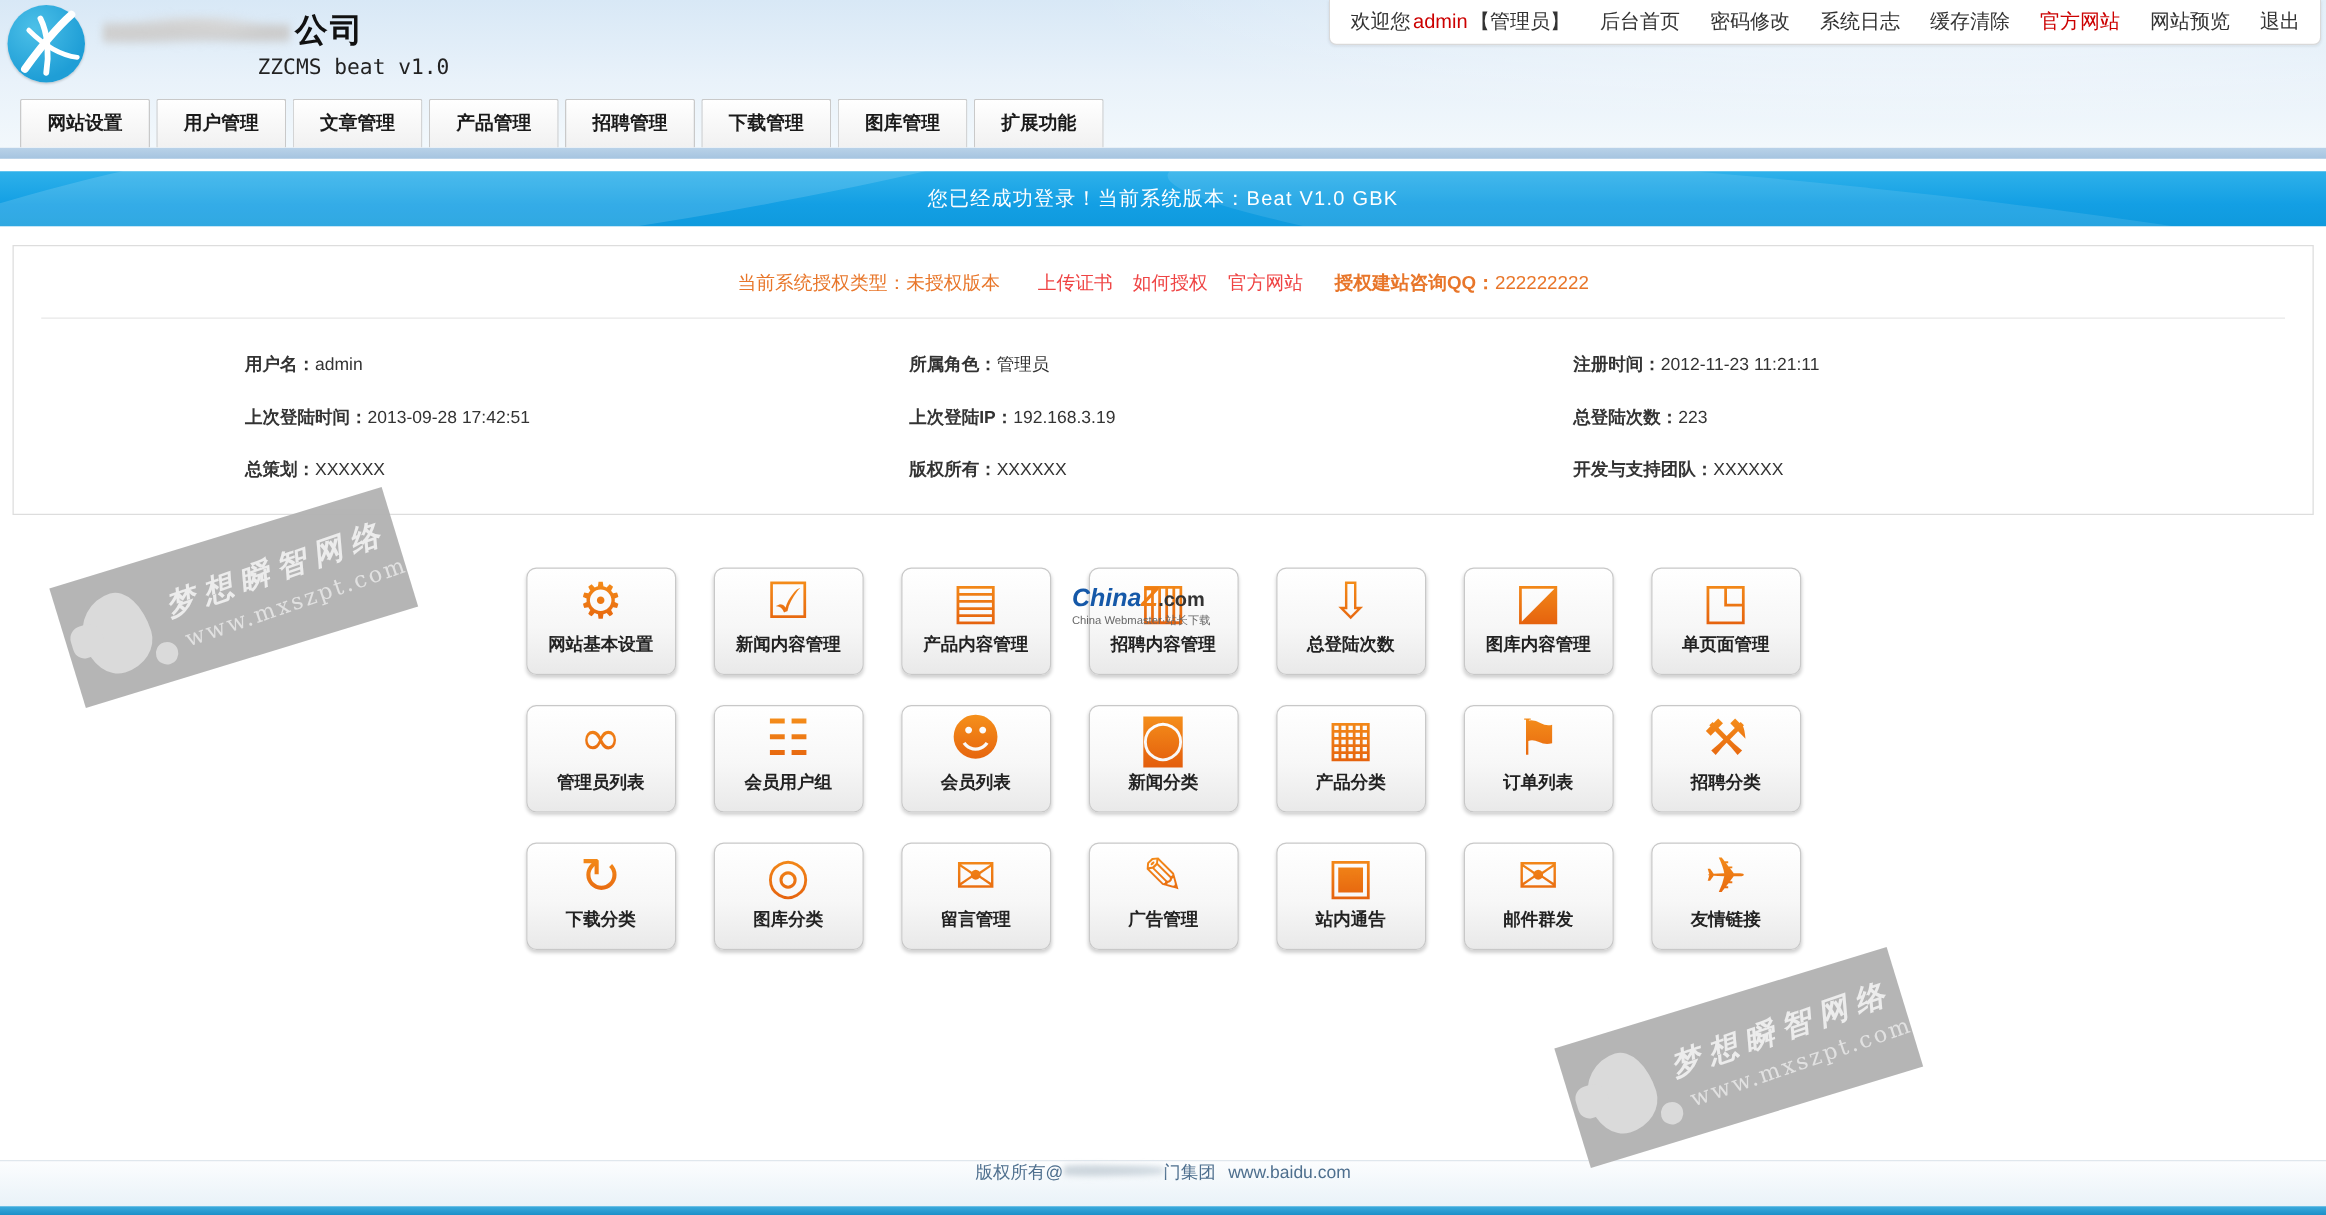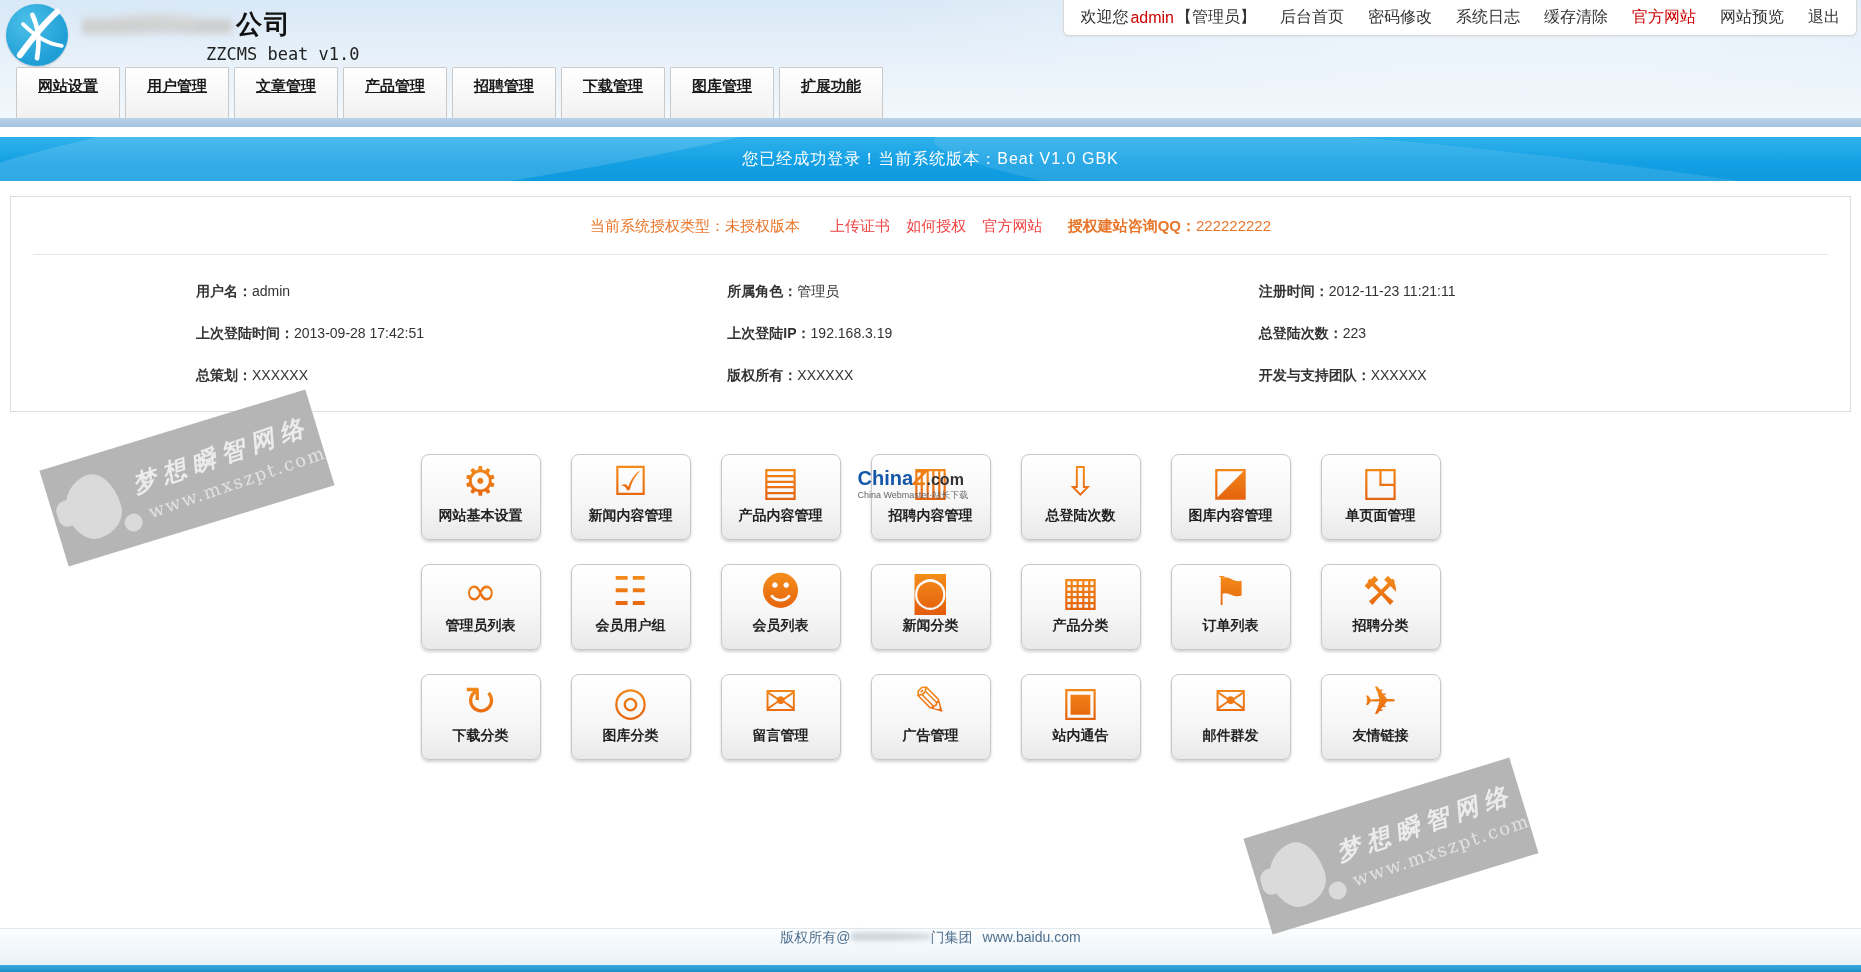--- a/index.html
+++ b/index.html
@@ -27,22 +27,22 @@
   .top-menu{position:absolute;top:0;right:4px;z-index:5;background:#fff;border:1px solid #d9d9d9;border-top:none;
     border-radius:0 0 6px 6px;padding:7px 16px;font-size:16px;color:#333;display:flex;gap:24px;align-items:center;
     box-shadow:0 1px 2px rgba(0,0,0,.06);}
   .top-menu a{color:#333;text-decoration:none;cursor:pointer;}
   .top-menu .red{color:#cc0000;}
   .welcome{display:flex;gap:2px;align-items:center;}
 
   
   .nav-row{position:absolute;left:16px;bottom:0;display:flex;}
   .tab{background:linear-gradient(180deg,#ffffff,#f1f1f1);border:1px solid #c9c9c9;border-bottom:none;
-    padding:9px 21px 22px;margin-right:5px;font-size:15px;font-weight:bold;color:#1a1a1a;cursor:pointer;
-    border-radius:2px 2px 0 0;text-decoration:underline;}
+    padding:9px 21px 10px;margin-right:5px;font-size:15px;font-weight:bold;color:#1a1a1a;cursor:pointer;
+    border-radius:2px 2px 0 0;}
   .blue-strip{height:9px;background:linear-gradient(180deg,#b9d2e8,#a5c4e0);}
 
   
   .banner{position:relative;margin-top:10px;height:44px;overflow:hidden;
     background:linear-gradient(180deg,#2eb1ea 0%,#139fe4 60%,#0f9add 100%);
     display:flex;align-items:center;justify-content:center;}
   .banner::before{content:"";position:absolute;left:-5%;top:-130%;width:55%;height:260%;border-radius:50%;
     background:rgba(255,255,255,.14);transform:rotate(-8deg);}
   .banner::after{content:"";position:absolute;right:-10%;top:30%;width:60%;height:220%;border-radius:50%;
     background:rgba(255,255,255,.10);transform:rotate(6deg);}
@@ -64,21 +64,21 @@
   .grid-row{display:flex;gap:30px;}
   .cell{position:relative;width:118px;height:84px;border:1px solid #c8c8c8;border-radius:8px;cursor:pointer;
     background:linear-gradient(180deg,#ffffff 0%,#f7f7f7 55%,#e9e9e9 100%);
     box-shadow:0 2px 3px rgba(0,0,0,.18);display:flex;flex-direction:column;align-items:center;justify-content:flex-start;}
   .gicon{height:50px;line-height:52px;font-size:40px;font-family:"DejaVu Sans",sans-serif;
     background:linear-gradient(180deg,#f8981d,#e35c0c);-webkit-background-clip:text;background-clip:text;color:transparent;}
   .glabel{font-size:14px;font-weight:bold;color:#222;margin-top:2px;white-space:nowrap;text-align:right;}
 
   
   .chinaz{position:absolute;left:-14px;top:16px;z-index:4;line-height:14px;text-align:left;pointer-events:none;}
-  .chinaz .b1{font-size:20px;font-weight:bold;color:#1558a8;}
+  .chinaz .b1{font-size:20px;font-style:italic;font-weight:bold;color:#1558a8;}
   .chinaz .b2{font-size:22px;font-style:italic;font-weight:bold;color:#f07d12;}
   .chinaz .b3{font-size:16px;font-weight:bold;color:#333;}
   .chinaz .sub{display:block;font-size:9px;color:#666;margin-top:1px;}
 
   
   .watermark{position:absolute;width:278px;height:100px;background:#b3b3b3;opacity:.96;
     transform:rotate(-17deg);display:flex;align-items:center;z-index:6;}
   .wm-splat{position:relative;width:64px;height:64px;margin-left:14px;background:#d9d9d9;
     border-radius:58% 42% 55% 45%/50% 60% 40% 50%;}
   .wm-splat::before{content:"";position:absolute;left:-10px;top:18px;width:26px;height:26px;background:#d9d9d9;

